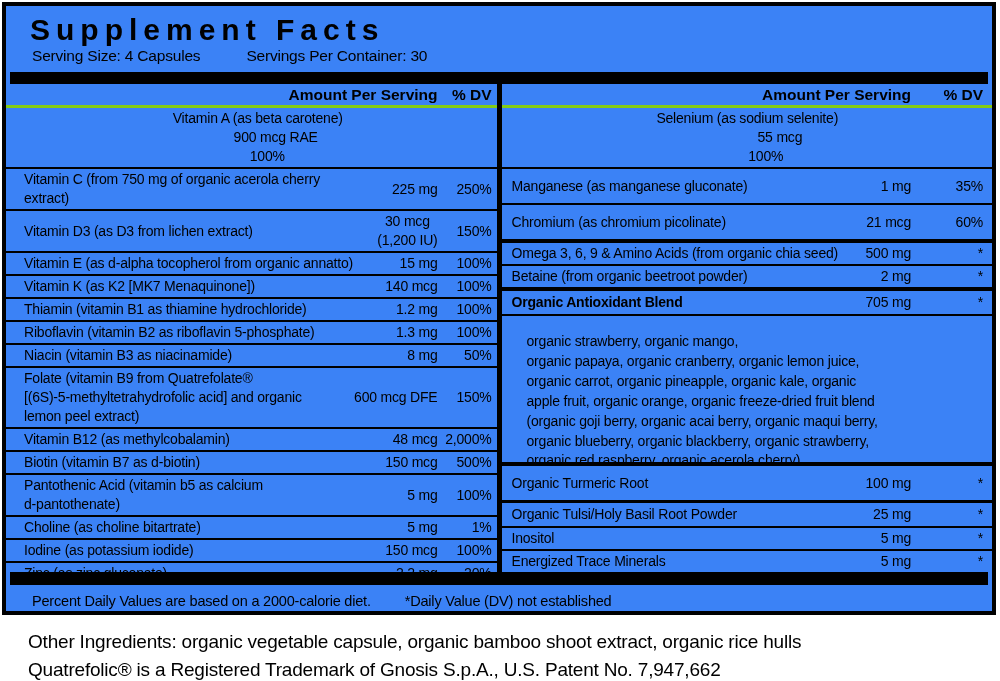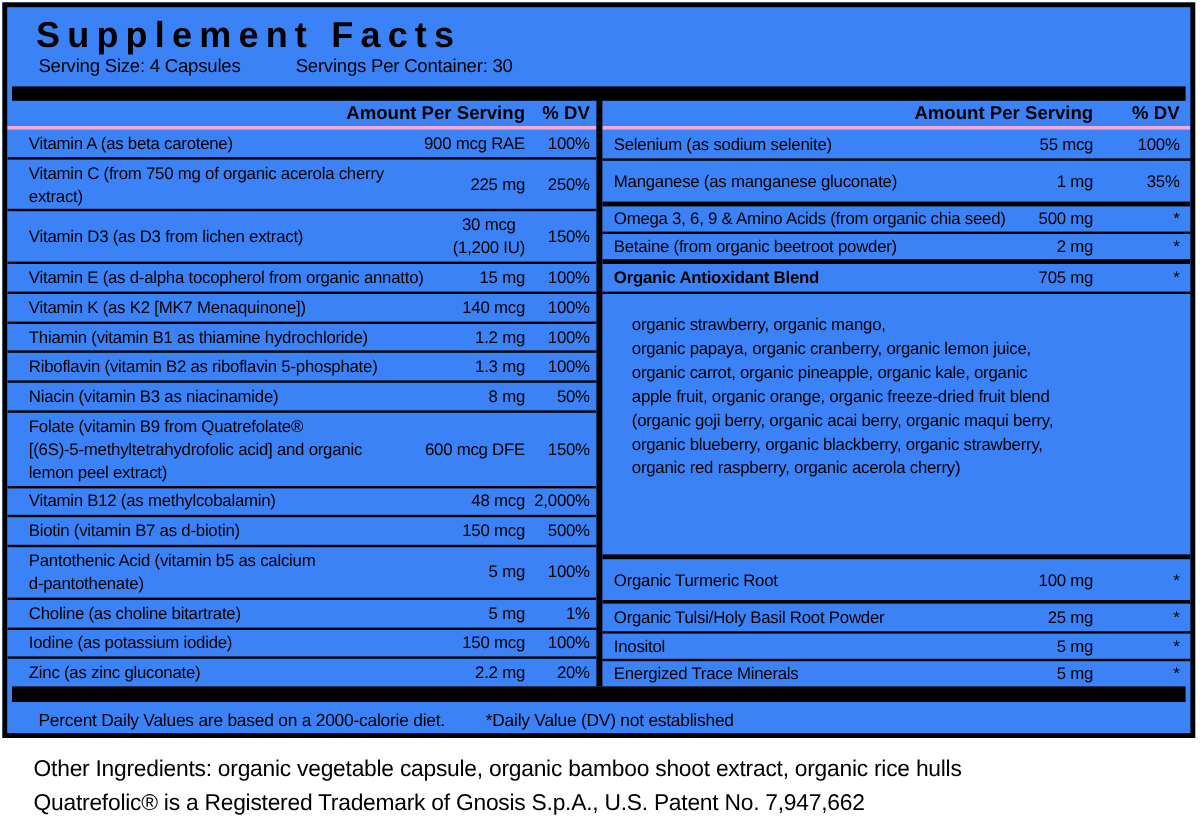--- a/index.html
+++ b/index.html
@@ -31,26 +31,26 @@
   .divider{width:5px;background:#000;flex:0 0 auto;}
   .row{
     display:flex;align-items:center;
     border-top:2px solid #000;
     font-size:14px;letter-spacing:-0.2px;line-height:19px;
     box-sizing:border-box;
   }
   .col.left .row{padding:1px 5px 1px 18px;flex:1 0 auto;}
   .col.right .row{padding:1px 9px 1px 10px;flex:0 0 auto;}
   .row.head{
-    border-top:none;border-bottom:3px solid #f9a8d4;
+    border-top:none;border-bottom:3px solid #84cc16;
     font-weight:700;font-size:15.5px;letter-spacing:0;
     justify-content:flex-end;align-items:center;
     min-height:24px;flex:0 0 auto !important;
   }
-  .head + .row{border-top:none;}
+  .head + .row{border-top:none;flex-direction:column;}
   .row.bt4{border-top-width:4px;}
   .row.bt3{border-top-width:3px;}
   .name{flex:1 1 auto;min-width:0;white-space:pre;}
   .amount{flex:0 0 auto;text-align:right;}
   .col.left .amount{width:120px;}
   .col.right .amount{width:110px;}
   .amt-inner{display:inline-block;text-align:center;white-space:pre;}
   .dv{flex:0 0 auto;text-align:right;}
   .col.left .dv{width:54px;}
   .col.right .dv{width:72px;}
@@ -186,20 +186,25 @@
       <div class="row h24">
           <span class="name">Selenium (as sodium selenite)</span>
           <span class="amount"><span class="amt-inner">55 mcg</span></span>
           <span class="dv">100%</span>
         </div>
       <div class="row h36">
           <span class="name">Manganese (as manganese gluconate)</span>
           <span class="amount"><span class="amt-inner">1 mg</span></span>
           <span class="dv">35%</span>
         </div>
+      <div class="row h36">
+          <span class="name">Chromium (as chromium picolinate)</span>
+          <span class="amount"><span class="amt-inner">21 mcg</span></span>
+          <span class="dv">60%</span>
+        </div>
       <div class="row h23 bt4">
           <span class="name">Omega 3, 6, 9 &amp; Amino Acids (from organic chia seed)</span>
           <span class="amount"><span class="amt-inner">500 mg</span></span>
           <span class="dv">*</span>
         </div>
       <div class="row h23">
           <span class="name">Betaine (from organic beetroot powder)</span>
           <span class="amount"><span class="amt-inner">2 mg</span></span>
           <span class="dv">*</span>
         </div>

